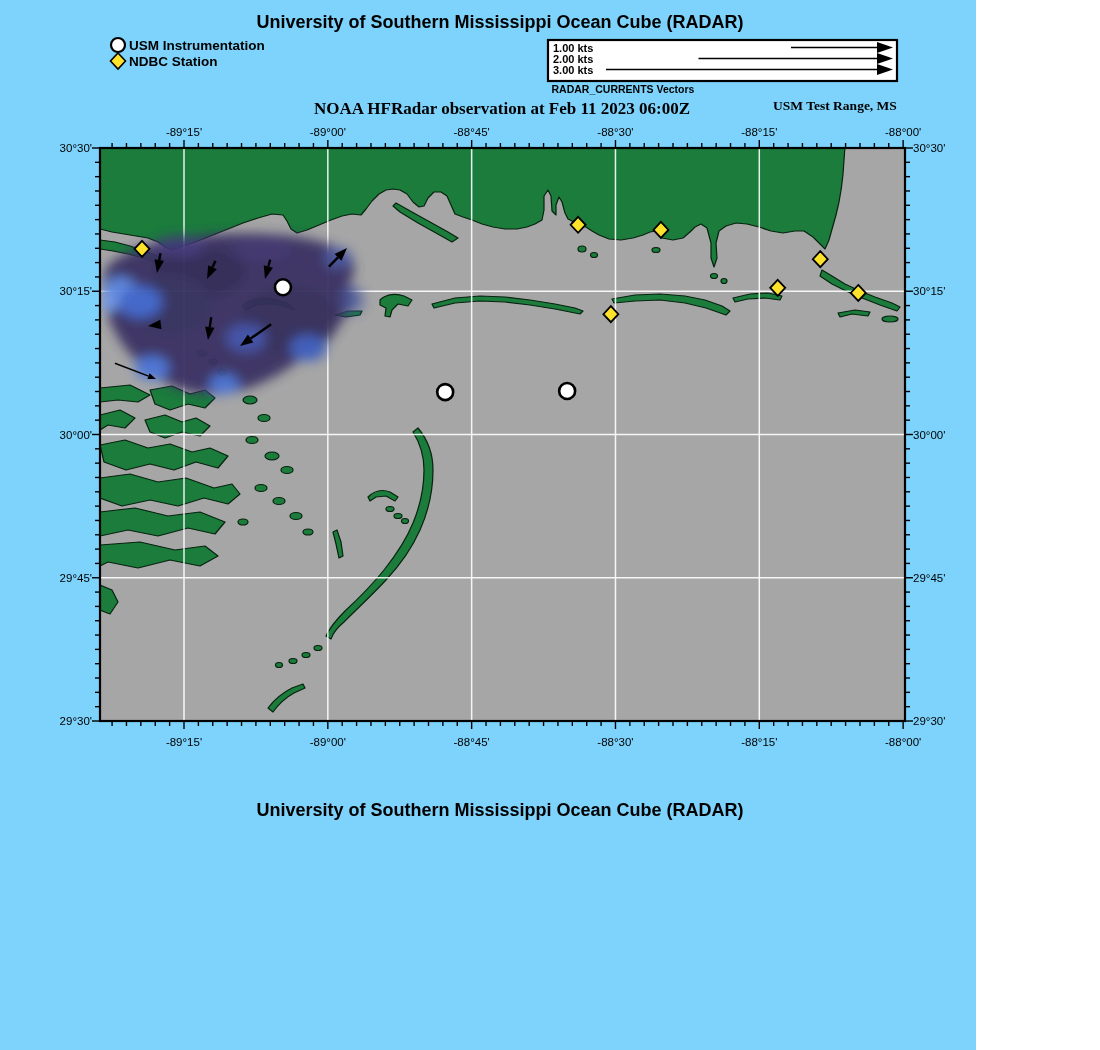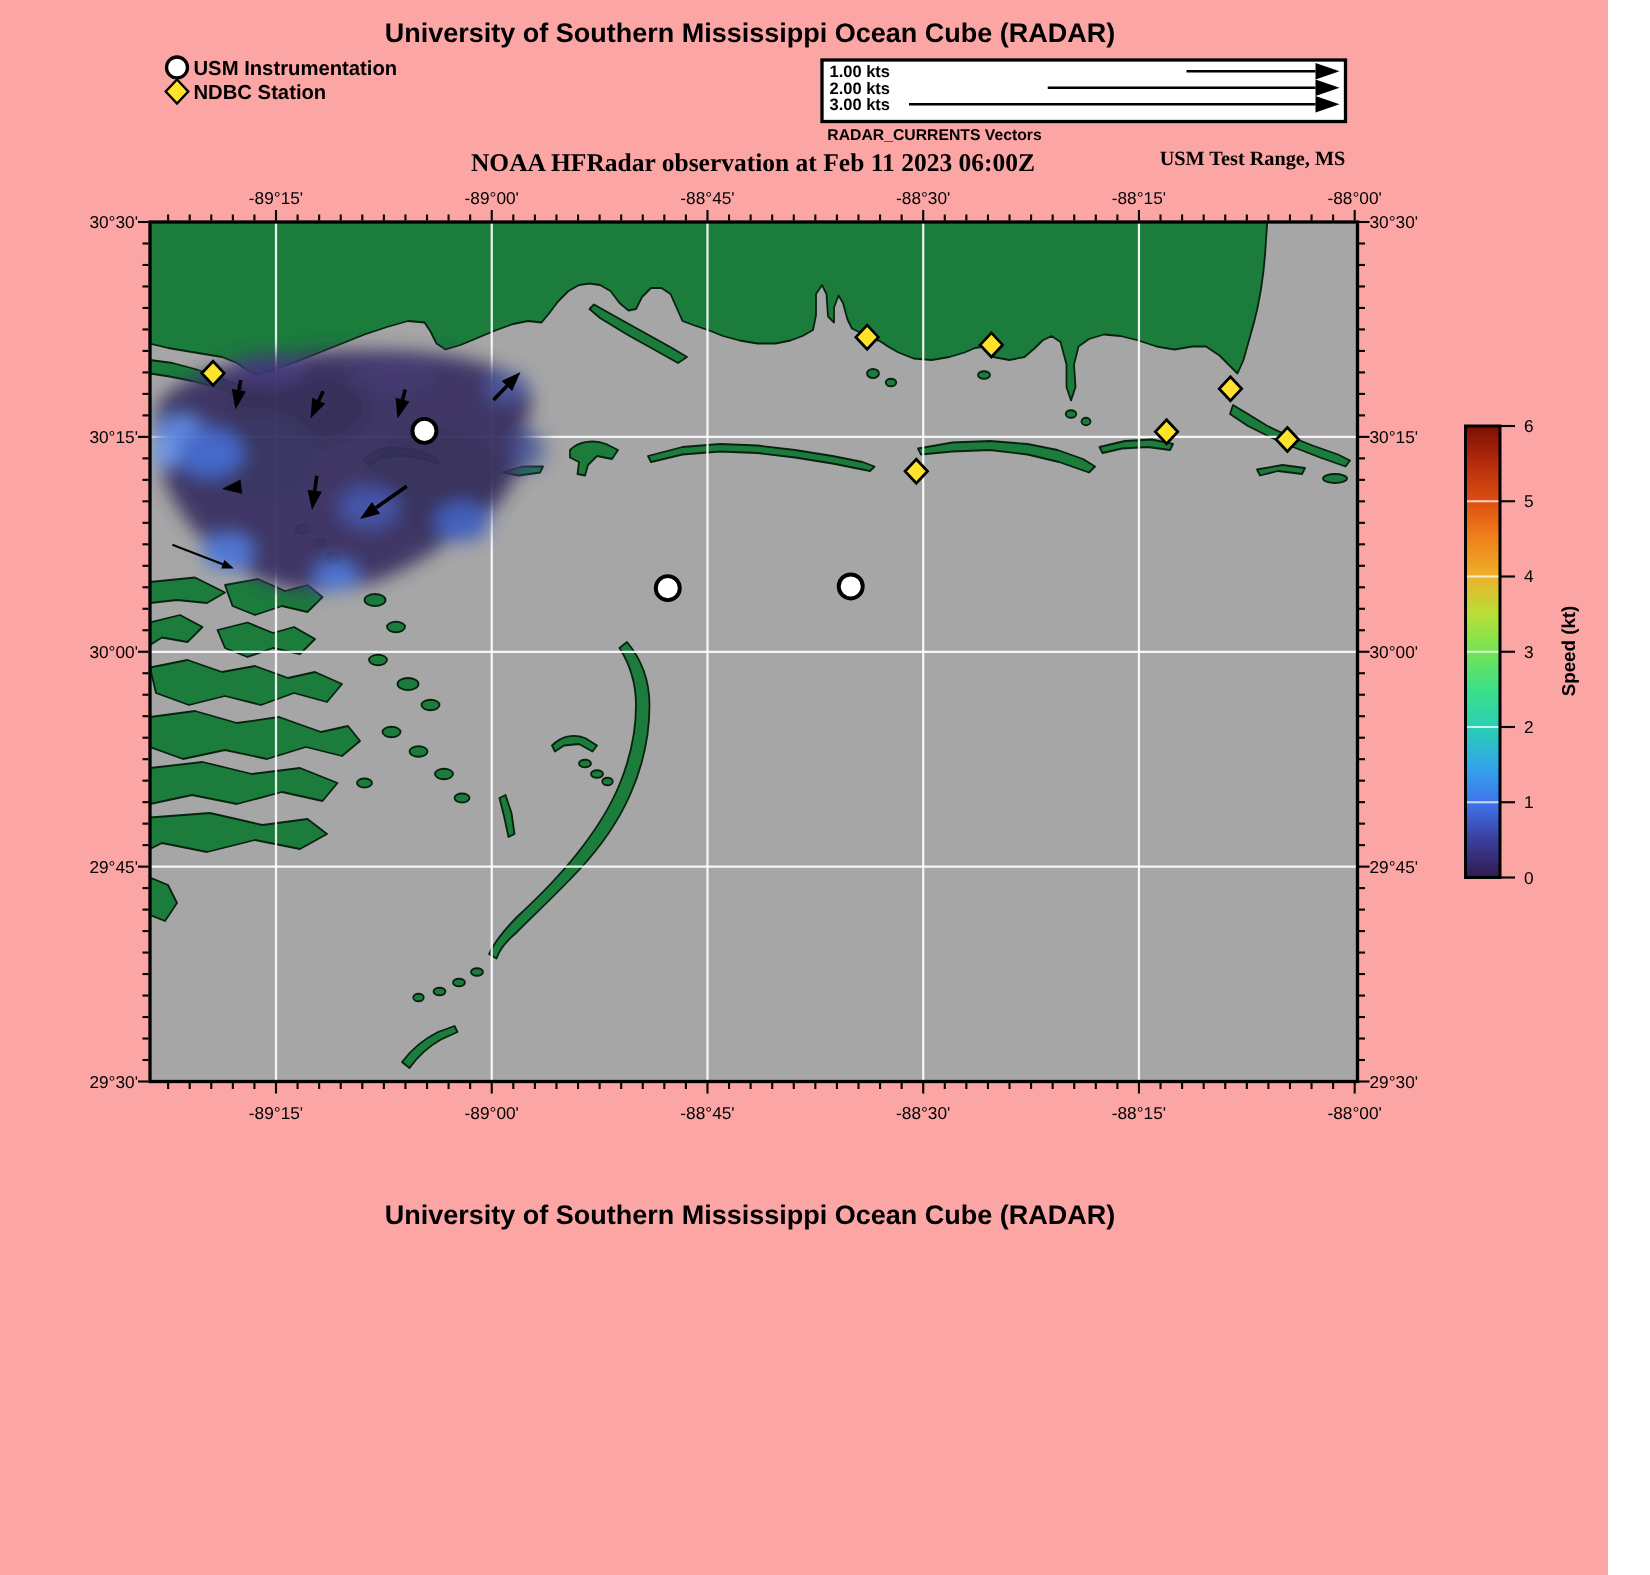--- a/index.html
+++ b/index.html
@@ -1,16 +1,16 @@
 <!DOCTYPE html>
 <html><head>
 <meta charset="utf-8">
 <style>
   html,body{margin:0;padding:0;background:#ffffff;}
-  #page{position:relative;width:1072px;height:1050px;background:#fca5a5;overflow:hidden;}
+  #page{position:relative;width:976px;height:1050px;background:#7dd3fc;overflow:hidden;}
   svg text{font-family:"Liberation Sans",sans-serif;fill:#000;}
   .title-txt{font-size:18px;font-weight:bold;}
   .legend-txt{font-size:13.5px;font-weight:bold;}
   .vs-txt{font-size:11px;font-weight:bold;}
   .vs-caption{font-size:10.5px;font-weight:bold;}
   .serif-sub{font-family:"Liberation Serif",serif;font-size:17px;font-weight:bold;}
   .serif-range{font-family:"Liberation Serif",serif;font-size:13.5px;font-weight:bold;}
   .tick-label{font-size:11.5px;}
   .cb-label{font-size:12.5px;font-weight:bold;}
   .land path,.land ellipse{stroke:#07230f;stroke-width:1.2;stroke-linejoin:round;}

